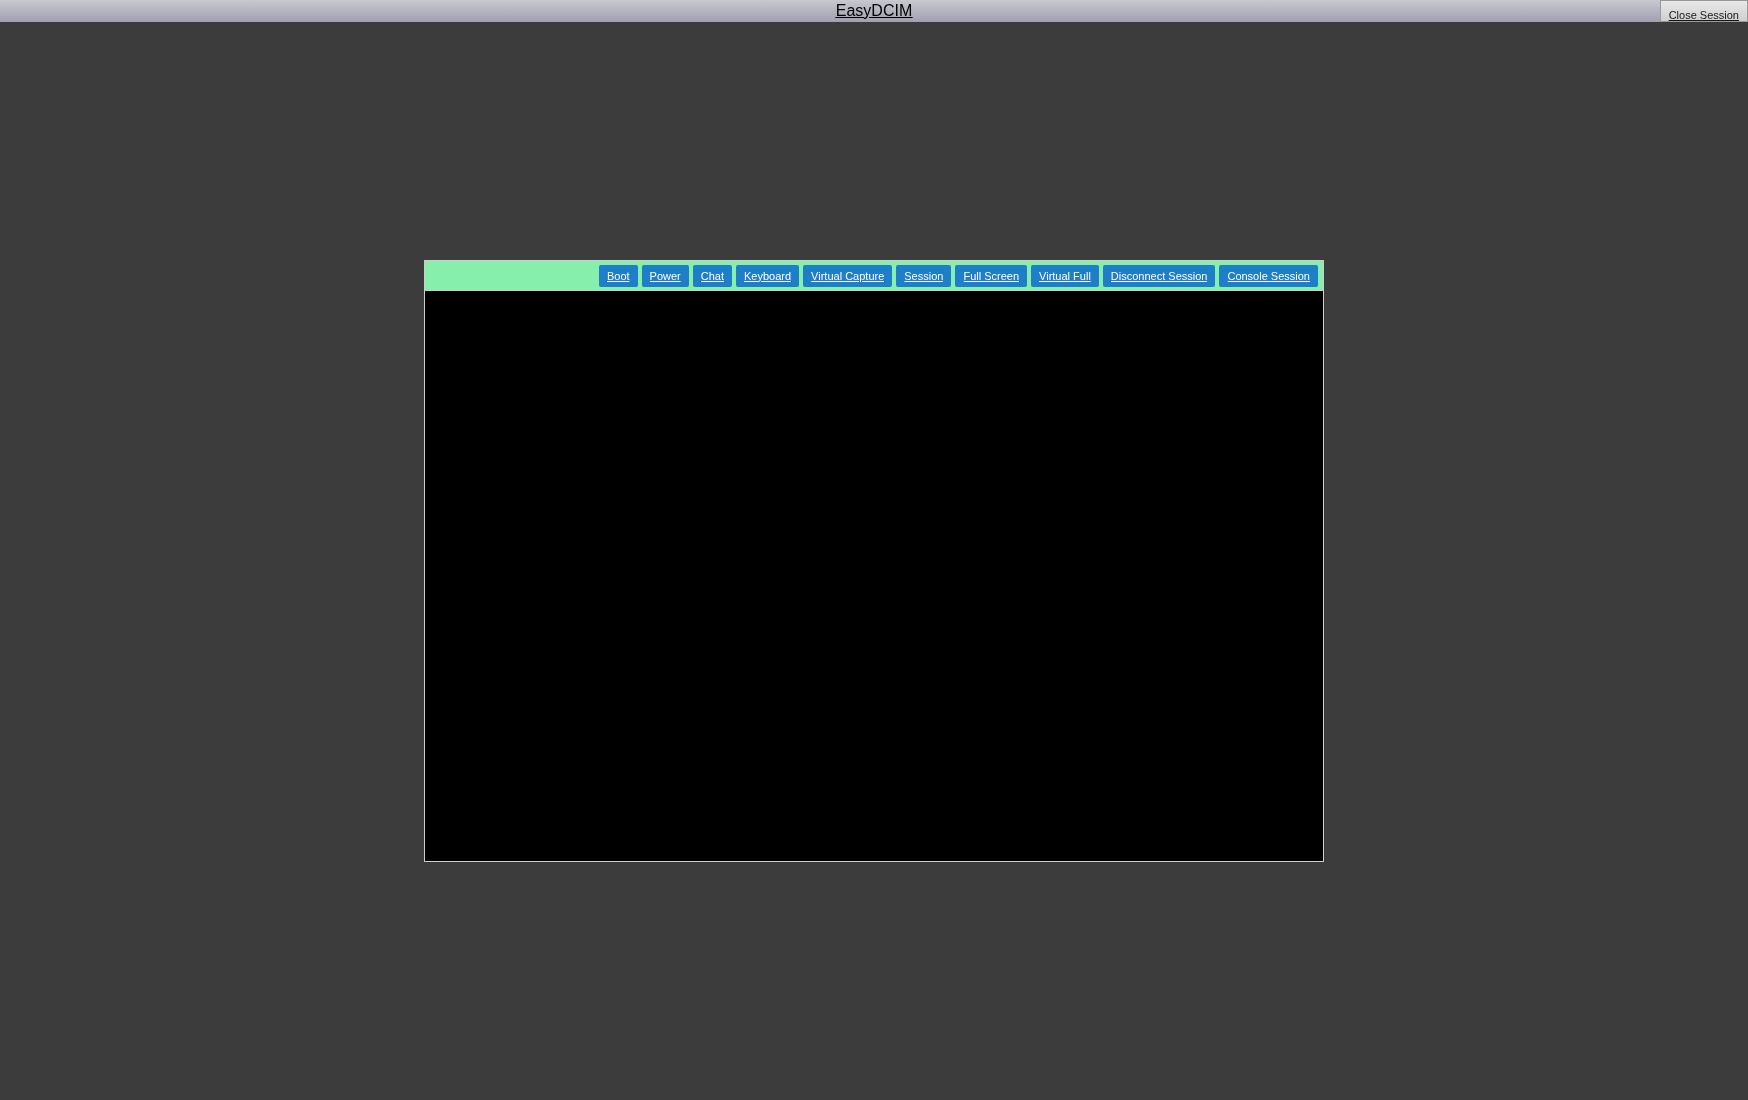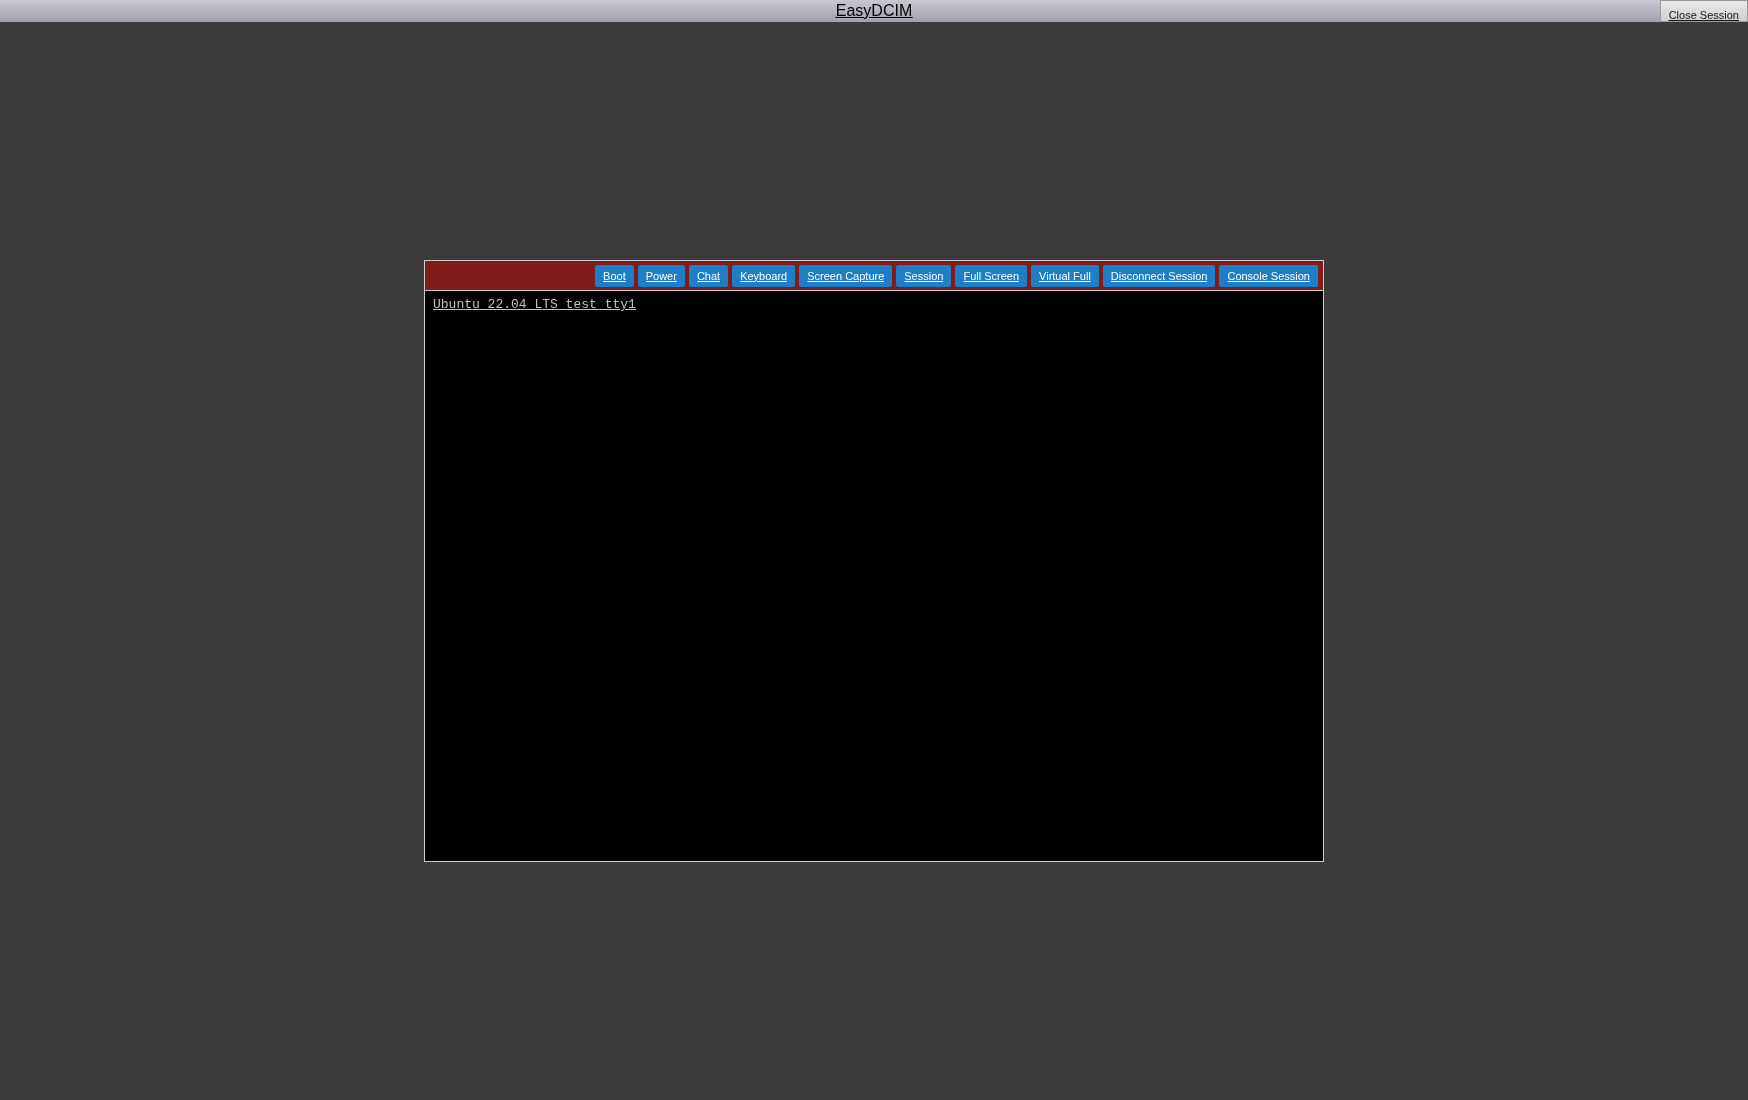--- a/index.html
+++ b/index.html
@@ -55,21 +55,21 @@
     #console-wrapper {
       width: 900px;
       background-color: #f0f0f0;
       border: 1px solid #ccc;
     }
 
     
     #toolbar {
       width: 100%;
       height: 30px;
-      background-color: #7f1d1d;
+      background-color: #86efac;
       display: flex;
       align-items: center;
       justify-content: flex-end;
       padding: 3px 5px;
       gap: 4px;
       border-bottom: 1px solid #ccc;
     }
 
     .toolbar-btn {
       height: 22px;
@@ -111,27 +111,26 @@
 
 <div id="main-content">
   <div id="console-wrapper">
 
     <div id="toolbar">
 
     <button class="toolbar-btn">Boot</button>
         <button class="toolbar-btn">Power</button>
         <button class="toolbar-btn">Chat</button>
         <button class="toolbar-btn">Keyboard</button>
-        <button class="toolbar-btn">Screen Capture</button>
+        <button class="toolbar-btn">Virtual Capture</button>
         <button class="toolbar-btn">Session</button>
         <button class="toolbar-btn">Full Screen</button>
         <button class="toolbar-btn">Virtual Full</button>
         <button class="toolbar-btn">Disconnect Session</button>
         <button class="toolbar-btn">Console Session</button>
       </div>
 
     <div id="console-screen">
 
-    <div class="console-line">Ubuntu 22.04 LTS test tty1</div>
       </div>
 
   </div>
 </div>
 
 </body></html>

